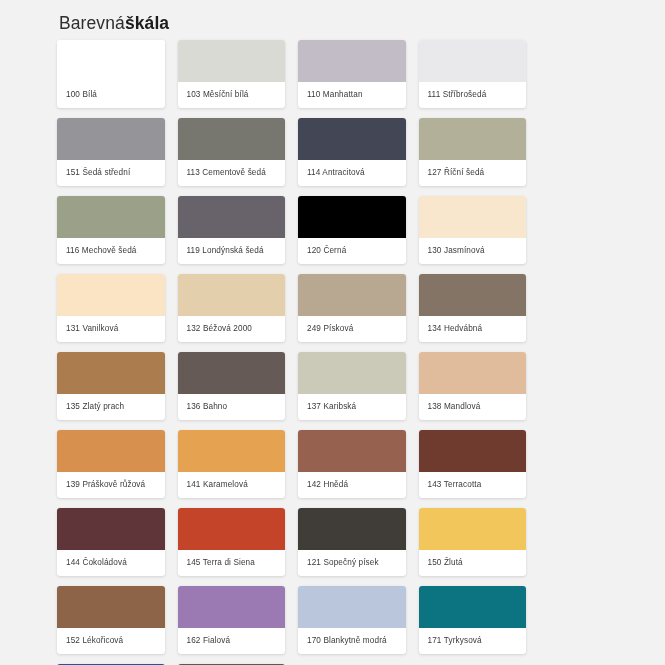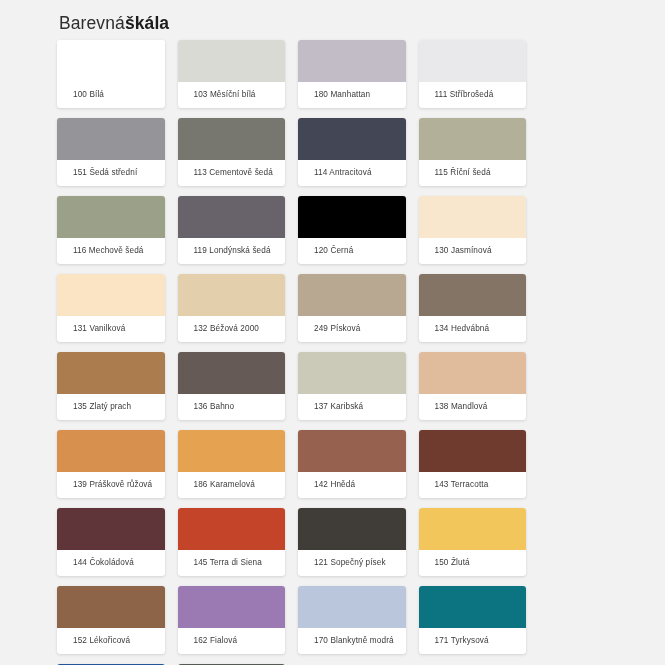--- a/index.html
+++ b/index.html
@@ -53,21 +53,21 @@
   }
   .swatch-chip {
     height: 42px;
     width: 100%;
     display: block;
   }
   .swatch-label {
     font-size: 8.2px;
     line-height: 10px;
     color: #3a3a3a;
-    padding: 8px 8px 8px 16px;
+    padding: 8px 8px 8px 9px;
     letter-spacing: 0.12px;
     white-space: nowrap;
     overflow: hidden;
     text-overflow: ellipsis;
   }
 </style>
 </head>
 <body style="background: rgb(242, 242, 242);">
 
 <div id="page">
@@ -78,41 +78,41 @@
       <div class="swatch-card">
         <div class="swatch-chip" style="background-color: rgb(255, 255, 255);"></div>
         <div class="swatch-label">100 Bílá</div>
       </div>
       <div class="swatch-card">
         <div class="swatch-chip" style="background-color: rgb(216, 218, 211);"></div>
         <div class="swatch-label">103 Měsíční bílá</div>
       </div>
       <div class="swatch-card">
         <div class="swatch-chip" style="background-color: rgb(194, 188, 198);"></div>
-        <div class="swatch-label">180 Manhattan</div>
+        <div class="swatch-label">110 Manhattan</div>
       </div>
       <div class="swatch-card">
         <div class="swatch-chip" style="background-color: rgb(233, 233, 236);"></div>
         <div class="swatch-label">111 Stříbrošedá</div>
       </div>
       <div class="swatch-card">
         <div class="swatch-chip" style="background-color: rgb(148, 148, 153);"></div>
         <div class="swatch-label">151 Šedá střední</div>
       </div>
       <div class="swatch-card">
         <div class="swatch-chip" style="background-color: rgb(119, 118, 111);"></div>
         <div class="swatch-label">113 Cementově šedá</div>
       </div>
       <div class="swatch-card">
         <div class="swatch-chip" style="background-color: rgb(67, 71, 85);"></div>
         <div class="swatch-label">114 Antracitová</div>
       </div>
       <div class="swatch-card">
         <div class="swatch-chip" style="background-color: rgb(178, 176, 153);"></div>
-        <div class="swatch-label">115 Říční šedá</div>
+        <div class="swatch-label">127 Říční šedá</div>
       </div>
       <div class="swatch-card">
         <div class="swatch-chip" style="background-color: rgb(155, 161, 137);"></div>
         <div class="swatch-label">116 Mechově šedá</div>
       </div>
       <div class="swatch-card">
         <div class="swatch-chip" style="background-color: rgb(104, 98, 106);"></div>
         <div class="swatch-label">119 Londýnská šedá</div>
       </div>
       <div class="swatch-card">
@@ -154,21 +154,21 @@
       <div class="swatch-card">
         <div class="swatch-chip" style="background-color: rgb(224, 187, 156);"></div>
         <div class="swatch-label">138 Mandlová</div>
       </div>
       <div class="swatch-card">
         <div class="swatch-chip" style="background-color: rgb(216, 144, 78);"></div>
         <div class="swatch-label">139 Práškově růžová</div>
       </div>
       <div class="swatch-card">
         <div class="swatch-chip" style="background-color: rgb(229, 163, 82);"></div>
-        <div class="swatch-label">186 Karamelová</div>
+        <div class="swatch-label">141 Karamelová</div>
       </div>
       <div class="swatch-card">
         <div class="swatch-chip" style="background-color: rgb(150, 97, 78);"></div>
         <div class="swatch-label">142 Hnědá</div>
       </div>
       <div class="swatch-card">
         <div class="swatch-chip" style="background-color: rgb(112, 59, 47);"></div>
         <div class="swatch-label">143 Terracotta</div>
       </div>
       <div class="swatch-card">

